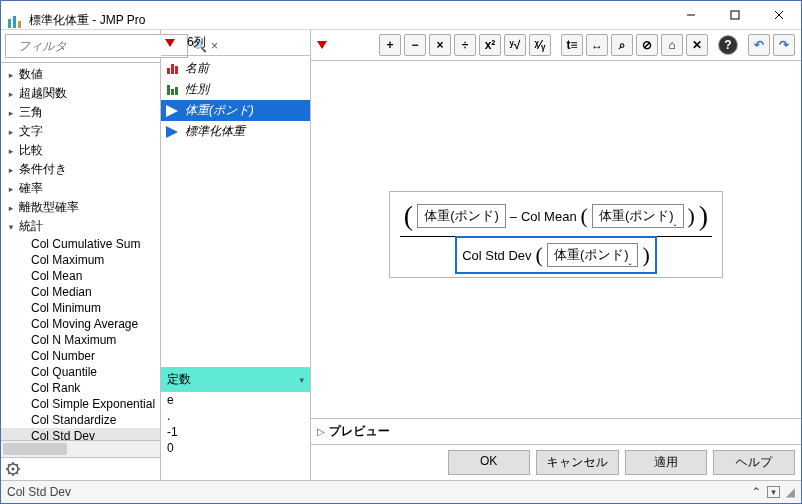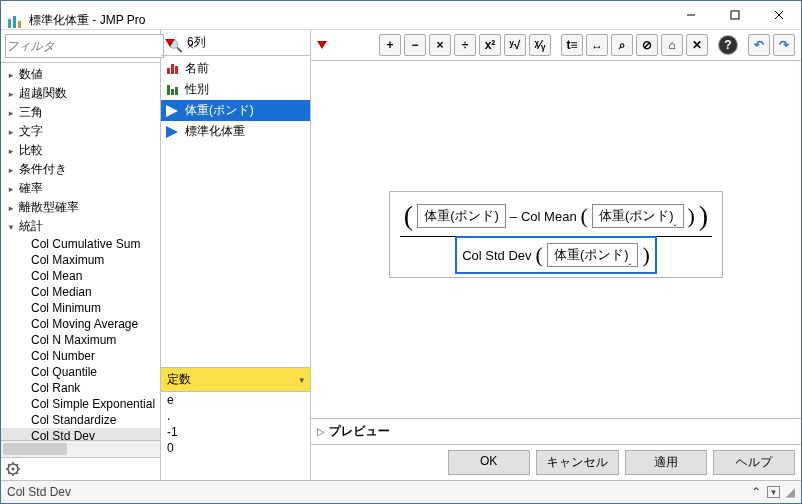--- a/index.html
+++ b/index.html
@@ -8,43 +8,43 @@
   .titlebar .icon { width:16px; height:16px; margin-right:6px; }
   .titlebar .title { flex:1; }
   .winbtns { display:flex; height:100%; }
   .winbtn { width:44px; display:flex; align-items:center; justify-content:center; }
   .content { flex:1; display:flex; min-height:0; }
   .col { display:flex; flex-direction:column; border-right:1px solid #c0c0c0; box-sizing:border-box; }
   .col1 { width:160px; }
   .col2 { width:150px; }
   .col3 { flex:1; }
   .filter-row { display:flex; align-items:center; padding:4px; border-bottom:1px solid #c0c0c0; gap:4px; }
-  .filter-input { flex:1; border:1px solid #b5b5b5; padding:2px 0; font-style:italic; color:#777; font-size:12px; height:18px; }
+  .filter-input { flex:1; border:1px solid #b5b5b5; padding:2px 12px; font-style:italic; color:#777; font-size:12px; height:18px; }
   .search-btn { width:18px; height:18px; display:flex; align-items:center; justify-content:center; color:#555; }
   .tree { flex:1; overflow:auto; padding:2px 0; }
   .tree-item { display:flex; align-items:center; padding:1px 2px 1px 4px; white-space:nowrap; cursor:default; }
   .tree-item .tw { width:12px; text-align:center; color:#555; font-size:9px; }
   .tree-item .lbl { padding-left:2px; }
   .tree-child { padding-left:28px; }
   .tree-item.sel { background:#e5e5e5; }
   .gear-row { height:22px; border-top:1px solid #c0c0c0; display:flex; align-items:center; padding-left:4px; }
   .gear { width:16px; height:16px; }
   .col2-head { display:flex; align-items:center; padding:4px; border-bottom:1px solid #c0c0c0; gap:12px; }
   .red-tri { width:0; height:0; border-left:5px solid transparent; border-right:5px solid transparent; border-top:8px solid #c00; }
-  .collist { flex:1; overflow:auto; padding:2px 0; }
+  .collist { flex:1; overflow:auto; padding:2px 0;font-style:italic; }
   .colitem { display:flex; align-items:center; padding:2px 4px; gap:6px; cursor:default; }
   .colitem.sel { background:#1a6fd6; color:#fff; }
   .ci-icon { width:14px; height:14px; display:flex; align-items:center; justify-content:center; }
   .red-bars { display:flex; gap:1px; align-items:flex-end; }
   .red-bars span { width:3px; background:#c62828; display:inline-block; }
   .green-bars { display:flex; gap:1px; align-items:flex-end; }
   .green-bars span { width:3px; background:#2e7d32; display:inline-block; }
   .blue-tri { width:0; height:0; border-left:12px solid #1a6fd6; border-top:6px solid transparent; border-bottom:6px solid transparent; }
   .blue-tri.sel { border-left-color:#fff; }
-  .const-head { border-top:1px solid #c0c0c0; border-bottom:1px solid #c0c0c0; padding:3px 6px; background:#fde047; display:flex; justify-content:space-between; align-items:center; }
+  .const-head { border-top:1px solid #c0c0c0; border-bottom:1px solid #c0c0c0; padding:3px 6px; background:#5eead4; display:flex; justify-content:space-between; align-items:center; }
   .const-list { height:88px; overflow:auto; }
   .const-list div { padding:1px 6px; }
   .col3-head { display:flex; align-items:center; padding:4px 6px; border-bottom:1px solid #c0c0c0; gap:6px; }
   .tbar { display:flex; gap:3px; align-items:center; }
   .tbar .tb { width:20px; height:20px; border:1px solid #aaa; border-radius:2px; background:#f5f5f5; display:flex; align-items:center; justify-content:center; font-size:12px; font-weight:bold; font-family:Arial,sans-serif; }
   .tb.sep { border:none; background:none; width:4px; }
   .tb.round { border-radius:10px; background:#333; color:#fff; width:18px; height:18px; }
   .tb.arrow { color:#3a76c4; }
   .formula-area { flex:1; display:flex; align-items:flex-start; justify-content:center; padding-top:130px; overflow:auto; }
   .formula { border:1px solid #b5b5b5; padding:6px 10px; background:#fff; }

